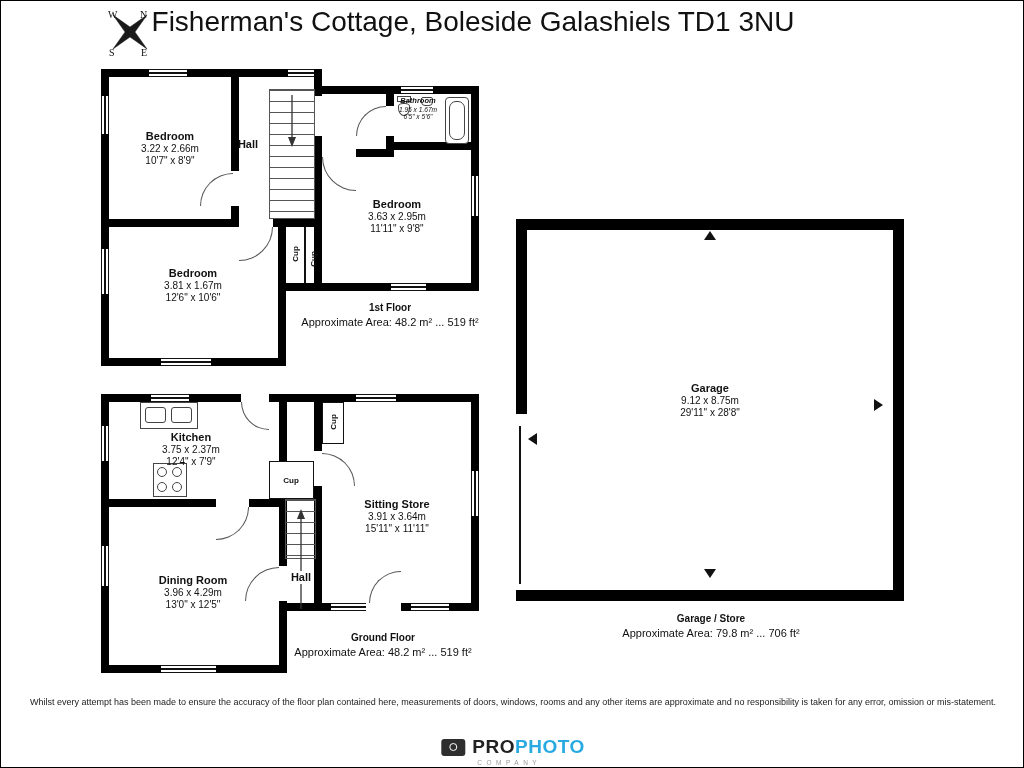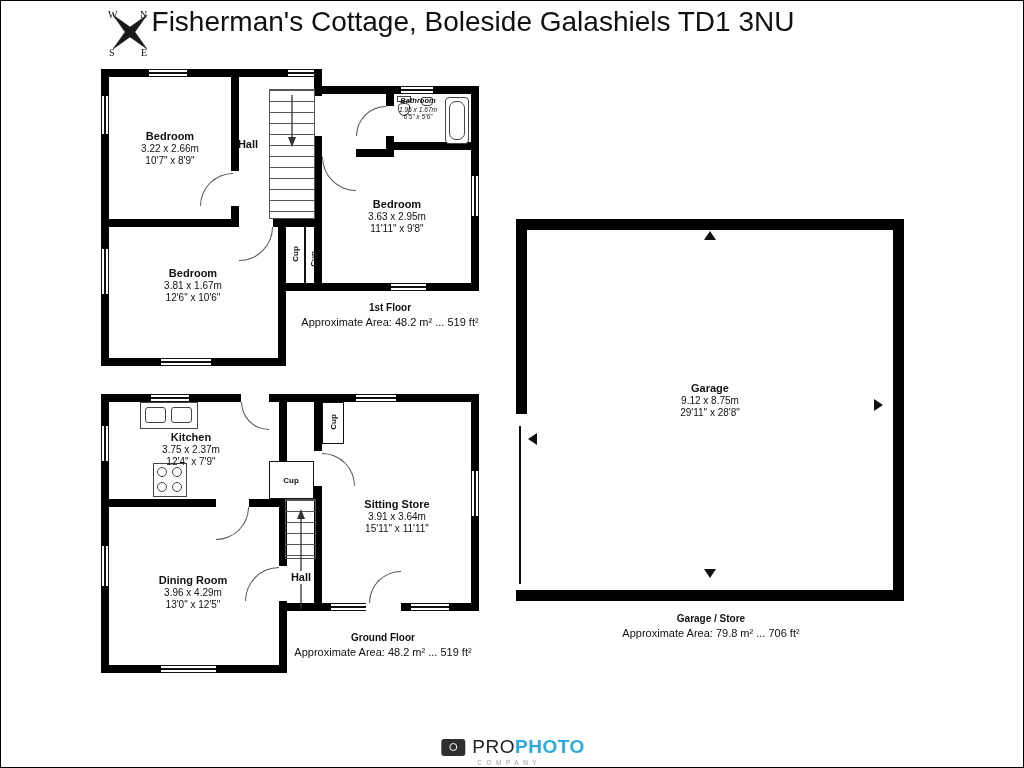--- a/index.html
+++ b/index.html
@@ -48,21 +48,21 @@
   .caption { position:absolute; transform:translateX(-50%); text-align:center; white-space:nowrap; }
   .cap-name { font-weight:bold; font-size:10px; }
   .cap-area { font-size:11px; margin-top:3px; }
 
   .disclaimer { position:absolute; left:0; top:696px; width:1024px; text-align:center; font-size:9px; line-height:11.5px; color:#222; }
 
   #logo { position:absolute; left:512px; top:735px; transform:translateX(-50%); }
   .logo-row { display:flex; align-items:center; gap:7px; }
   .cam { position:relative; display:inline-block; width:24px; height:17px; background:#2e2e2e; border-radius:3px; }
   .cam-lens { position:absolute; left:8px; top:4px; width:8px; height:8px; border:1.6px solid #fff; border-radius:50%; }
-  .logo-pro   { color:#222;    font-weight:normal; font-size:19px; letter-spacing:.5px; }
+  .logo-pro   { color:#222;    font-weight:bold; font-size:19px; letter-spacing:.5px; }
   .logo-photo { color:#29abe2; font-weight:bold; font-size:19px; letter-spacing:.5px; }
   .logo-company { font-size:6.5px; letter-spacing:4.5px; color:#999; margin-top:1px; margin-left:36px; }
 
   .compass-letter { font-family:"Liberation Serif", serif; font-size:10px; fill:#111; }
 </style>
 </head>
 <body>
 
 <div id="page">
 
@@ -258,20 +258,21 @@
     <div class="rname">Garage</div>
     <div class="rdim">9.12 x 8.75m</div>
     <div class="rdim">29'11" x 28'8"</div>
   </div>
   <div class="caption" style="left:710px;top:612px;">
     <div class="cap-name">Garage / Store</div>
     <div class="cap-area">Approximate Area: 79.8 m² ... 706 ft²</div>
   </div>
 
   <div class="disclaimer">
+    <div>Whilst every attempt has been made to ensure the accuracy of the floor plan contained here, measurements of doors, windows, rooms and any other items are approximate and no responsibility is taken for any error, omission or mis-statement.</div>
   </div>
 
   <div id="logo">
     <div class="logo-row">
       <span class="cam">
           <span class="cam-lens"></span>
         </span>
       <span class="logo-text">
         <span class="logo-pro">PRO</span><span class="logo-photo">PHOTO</span>
       </span>

